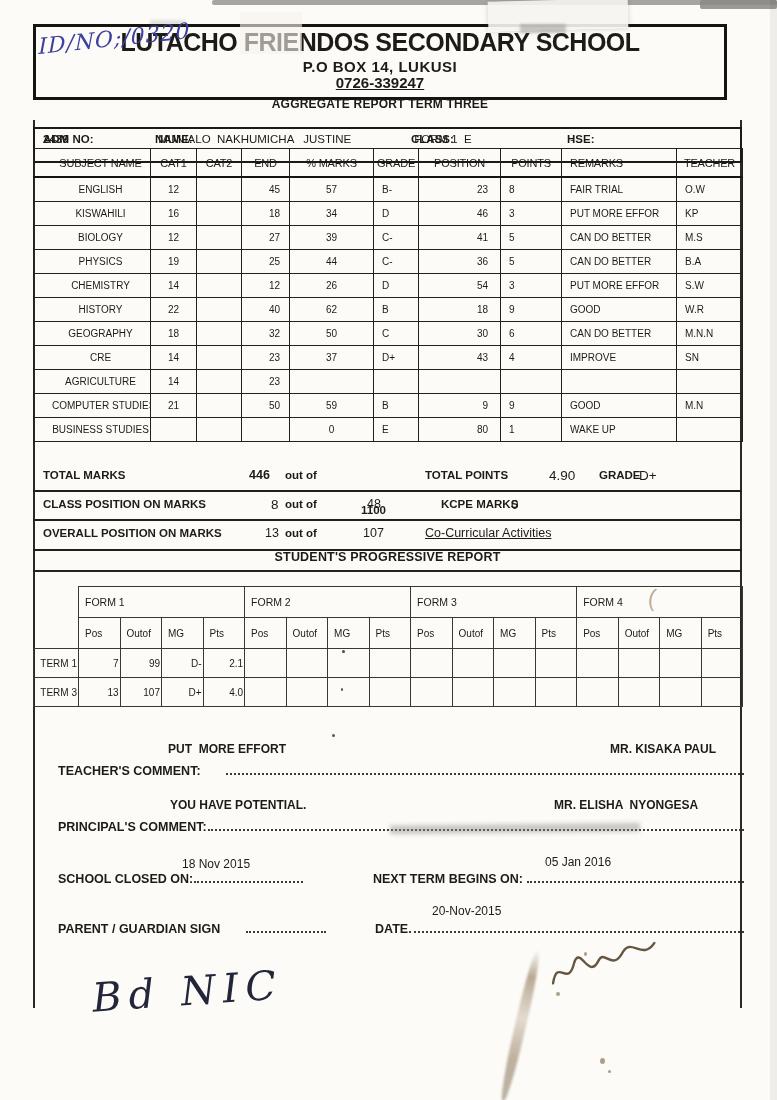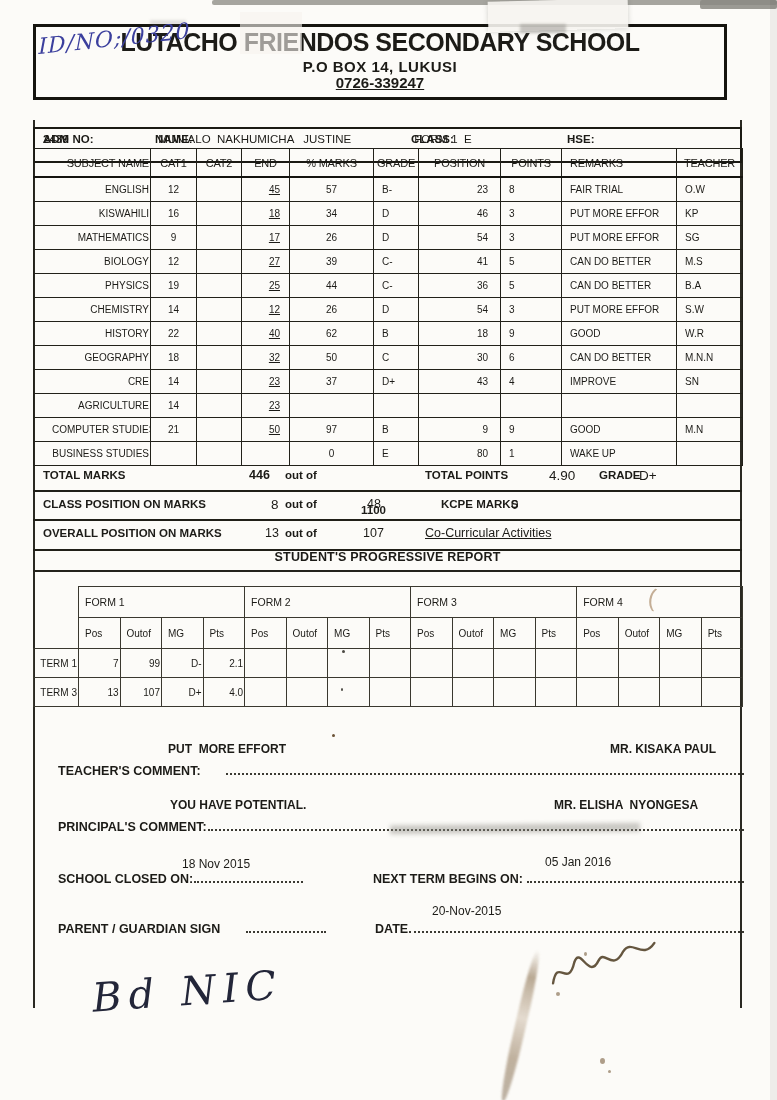--- a/index.html
+++ b/index.html
@@ -24,23 +24,23 @@
   
   #admbox{position:absolute;left:33px;top:127px;width:709px;height:36px;border:2px solid #1b1a14;box-sizing:border-box;}
   #admbox span{position:absolute;top:2px;font-size:11.5px;white-space:pre;}
   .blab{font-weight:bold;}
   
   #marks{position:absolute;left:33px;top:148px;width:709px;border-collapse:collapse;table-layout:fixed;}
   #marks th,#marks td{border:1.6px solid #22211a;font-weight:normal;overflow:hidden;white-space:nowrap;}
   #marks th{height:25px;font-size:11px;letter-spacing:-.2px;}
   #marks td{height:21px;font-size:10px;}
   #marks thead th{border-bottom:2.5px solid #15140f;}
-  th.c0,td.c0{text-align:right;padding-left:18px;}
+  th.c0,td.c0{text-align:center;padding-left:18px;}
   th.c1,td.c1,th.c2,td.c2,th.c3,td.c3,th.c4,td.c4,th.c5,th.c6,th.c7,th.c9{text-align:center;}
-  td.c3{text-align:right;padding-right:9px;text-decoration:underline;}
+  td.c3{text-align:right;padding-right:9px;}
   td.c5{text-align:left;padding-left:8px;}
   td.c6{text-align:right;padding-right:12px;}
   td.c7{text-align:left;padding-left:8px;}
   th.c8{text-align:left;padding-left:8px;}
   td.c8{text-align:left;padding-left:8px;}
   td.c9{text-align:left;padding-left:8px;}
   
   #totals{position:absolute;left:33px;top:463px;width:709px;}
   .trow{position:relative;border-bottom:2.2px solid #201f18;}
   .trow span{position:absolute;white-space:nowrap;}
@@ -85,20 +85,21 @@
   <div class="tape" style="left:240px;top:12px;width:62px;height:42px;background:rgba(246,244,239,.6);box-shadow:none;"></div>
   <div class="smudge" style="left:520px;top:24px;width:46px;height:9px;"></div>
   <div class="smudge" style="left:150px;top:20px;width:36px;height:6px;opacity:.5;"></div>
 
   <div id="idnote">ID/NO;/0320</div>
 
   <div id="hbox">
     <div id="school">LUTACHO FRIENDOS SECONDARY SCHOOL</div>
     <div id="addr">P.O BOX 14,    LUKUSI</div>
     <div id="phone">0726-339247</div>
+    <div id="rept">AGGREGATE REPORT TERM THREE</div>
   </div>
 
   <div class="vline" style="left:33px;"></div>
   <div class="vline" style="left:740px;"></div>
 
   <div id="admbox">
     <span class="blab" style="left:8px;"><span>ADM NO:</span><span>2439</span></span>
     <span style="left: 120px;"><span class="blab">NAME:</span> <span>MUNIALO  NAKHUMICHA   JUSTINE</span></span>
     <span style="left: 376px;"><span class="blab">CLASS:</span> <span>FORM 1  E</span></span>
     <span style="left: 532px;"><span class="blab">HSE:</span> <span>-</span></span>
@@ -150,32 +151,20 @@
           <td class="c2"></td>
           <td class="c3">18</td>
           <td class="c4">34</td>
           <td class="c5">D</td>
           <td class="c6">46</td>
           <td class="c7">3</td>
           <td class="c8">PUT MORE EFFOR</td>
           <td class="c9">KP</td>
         </tr>
         <tr>
-          <td class="c0">MATHEMATICS</td>
-          <td class="c1">9</td>
-          <td class="c2"></td>
-          <td class="c3">17</td>
-          <td class="c4">26</td>
-          <td class="c5">D</td>
-          <td class="c6">54</td>
-          <td class="c7">3</td>
-          <td class="c8">PUT MORE EFFOR</td>
-          <td class="c9">SG</td>
-        </tr>
-        <tr>
           <td class="c0">BIOLOGY</td>
           <td class="c1">12</td>
           <td class="c2"></td>
           <td class="c3">27</td>
           <td class="c4">39</td>
           <td class="c5">C-</td>
           <td class="c6">41</td>
           <td class="c7">5</td>
           <td class="c8">CAN DO BETTER</td>
           <td class="c9">M.S</td>
@@ -250,21 +239,21 @@
           <td class="c6"></td>
           <td class="c7"></td>
           <td class="c8"></td>
           <td class="c9"></td>
         </tr>
         <tr>
           <td class="c0">COMPUTER STUDIES</td>
           <td class="c1">21</td>
           <td class="c2"></td>
           <td class="c3">50</td>
-          <td class="c4">97</td>
+          <td class="c4">59</td>
           <td class="c5">B</td>
           <td class="c6">9</td>
           <td class="c7">9</td>
           <td class="c8">GOOD</td>
           <td class="c9">M.N</td>
         </tr>
         <tr>
           <td class="c0">BUSINESS STUDIES</td>
           <td class="c1"></td>
           <td class="c2"></td>

